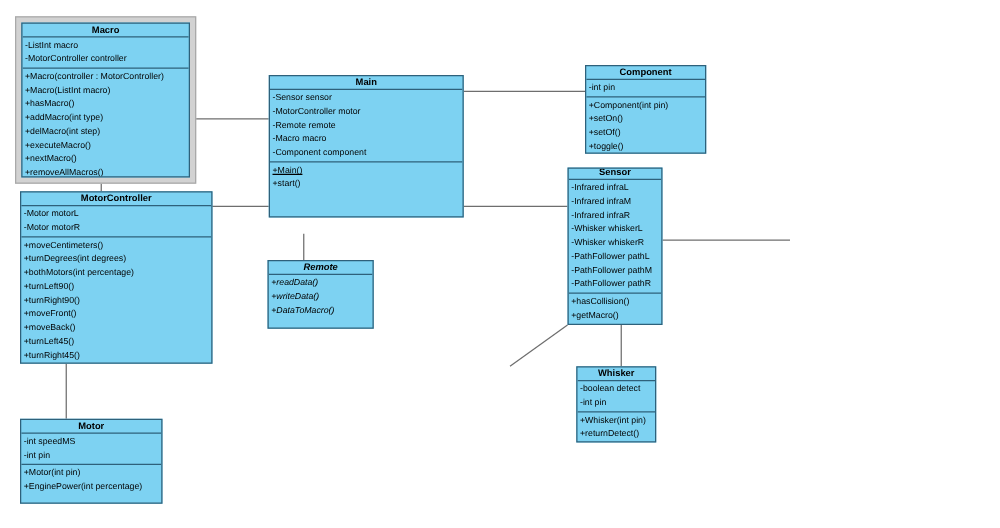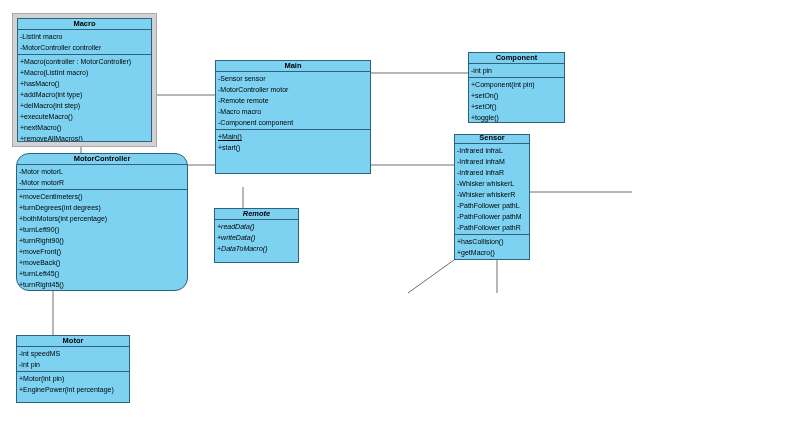--- a/index.html
+++ b/index.html
@@ -94,21 +94,21 @@
         <div class="uml-row">+Macro(controller : MotorController)</div>
         <div class="uml-row">+Macro(ListInt macro)</div>
         <div class="uml-row">+hasMacro()</div>
         <div class="uml-row">+addMacro(int type)</div>
         <div class="uml-row">+delMacro(int step)</div>
         <div class="uml-row">+executeMacro()</div>
         <div class="uml-row">+nextMacro()</div>
         <div class="uml-row">+removeAllMacros()</div>
       </div>
     </div>
-    <div class="uml-class" style="left: 16px; top: 153px; width: 172px; height: 138px; border-radius: 13px;">
+    <div class="uml-class" style="left: 16px; top: 153px; width: 154px; height: 138px;">
       <div class="uml-title">MotorController</div>
       <div class="uml-attrs">
         <div class="uml-row">-Motor motorL</div>
         <div class="uml-row">-Motor motorR</div>
       </div>
       <div class="uml-methods">
         <div class="uml-row">+moveCentimeters()</div>
         <div class="uml-row">+turnDegrees(int degrees)</div>
         <div class="uml-row">+bothMotors(int percentage)</div>
         <div class="uml-row">+turnLeft90()</div>
@@ -174,13 +174,24 @@
         <div class="uml-row">-Whisker whiskerR</div>
         <div class="uml-row">-PathFollower pathL</div>
         <div class="uml-row">-PathFollower pathM</div>
         <div class="uml-row">-PathFollower pathR</div>
       </div>
       <div class="uml-methods">
         <div class="uml-row">+hasCollision()</div>
         <div class="uml-row">+getMacro()</div>
       </div>
     </div>
+    <div class="uml-class" style="left: 461px; top: 293px; width: 64px; height: 61px;">
+      <div class="uml-title">Whisker</div>
+      <div class="uml-attrs">
+        <div class="uml-row">-boolean detect</div>
+        <div class="uml-row">-int pin</div>
+      </div>
+      <div class="uml-methods">
+        <div class="uml-row">+Whisker(int pin)</div>
+        <div class="uml-row">+returnDetect()</div>
+      </div>
+    </div>
   </div>
 
 </body></html>

